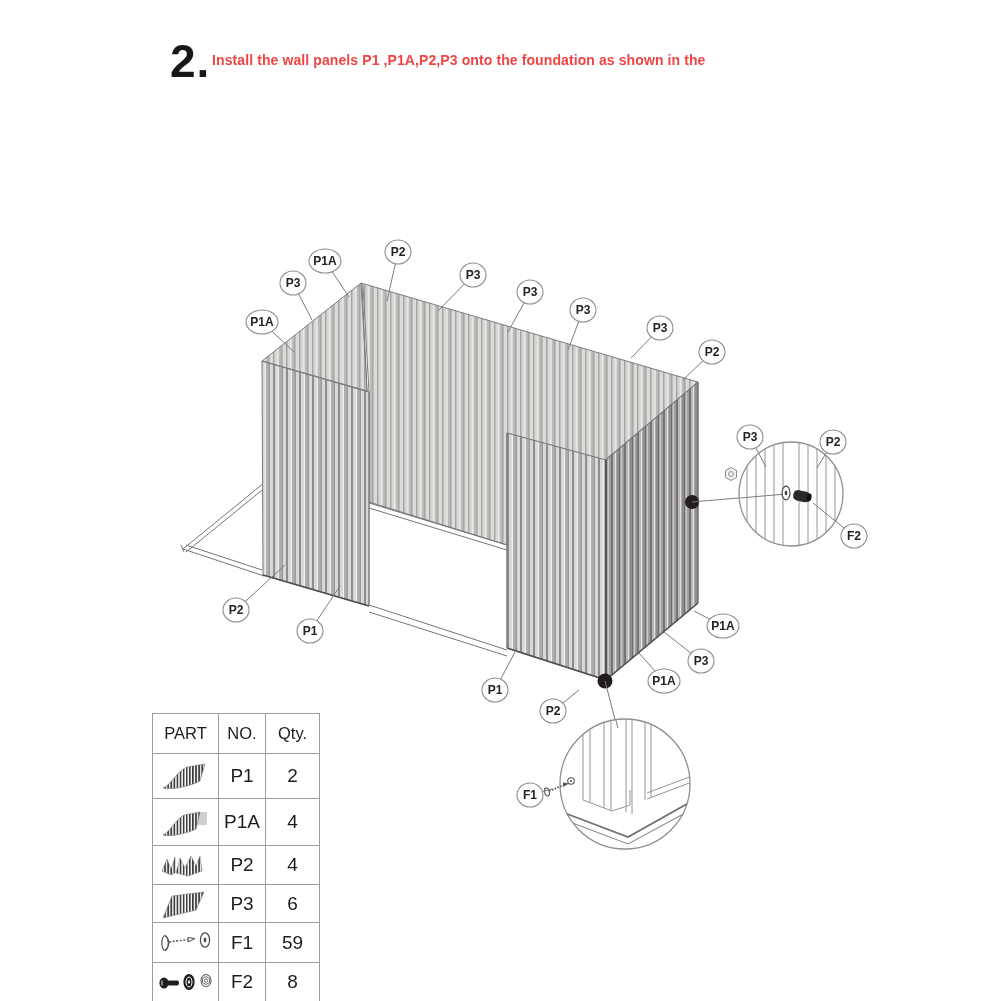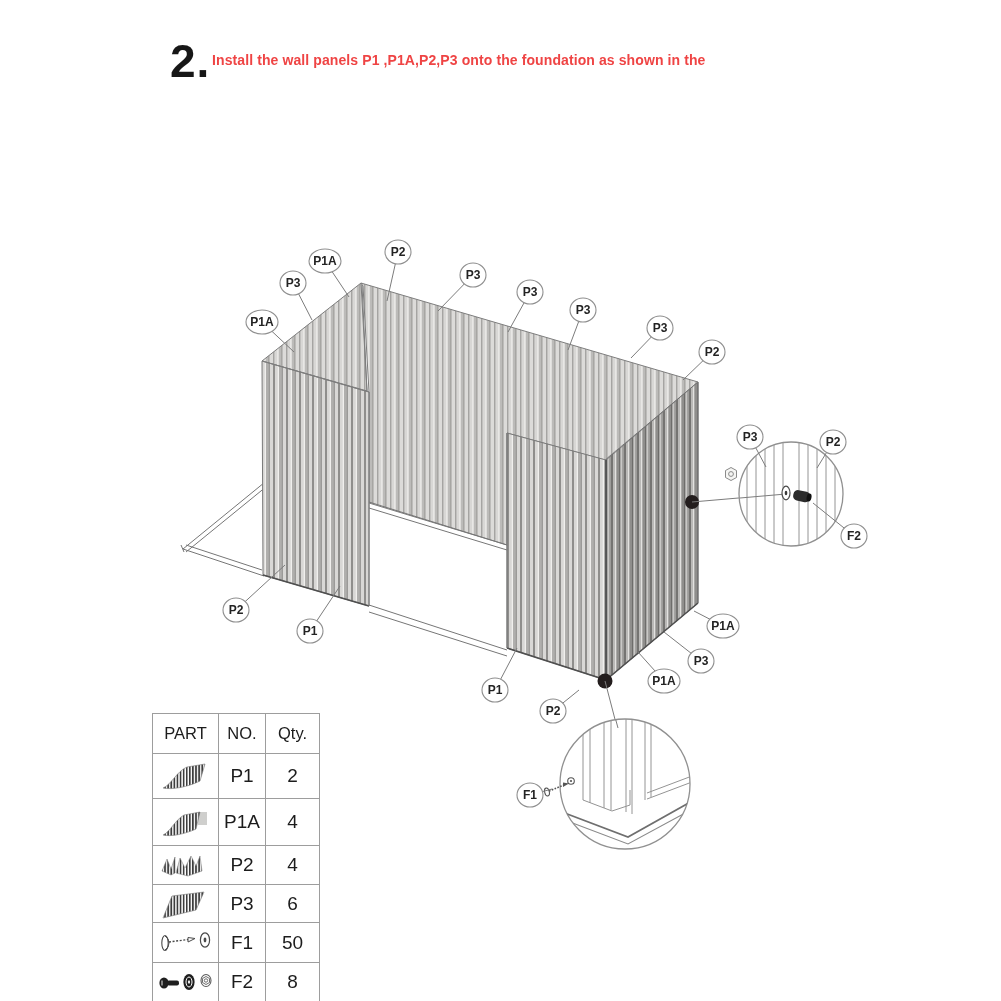--- a/index.html
+++ b/index.html
@@ -335,21 +335,21 @@
           <svg width="58" height="30">
             <ellipse cx="8" cy="15" rx="3.2" ry="7.5" fill="#fff" stroke="#4a4a4a" stroke-width="1.1"></ellipse>
             <path d="M8,8 q4,2 4,7 q0,5 -4,7" fill="none" stroke="#4a4a4a" stroke-width="1"></path>
             <line x1="12" y1="14" x2="31" y2="11.5" stroke="#4a4a4a" stroke-width="1.4" stroke-dasharray="2,1.6"></line>
             <polygon points="31,9.5 38,10.5 31,14" fill="none" stroke="#4a4a4a" stroke-width="1"></polygon>
             <ellipse cx="48" cy="12" rx="4.6" ry="7.2" fill="#fff" stroke="#4a4a4a" stroke-width="1.2"></ellipse>
             <ellipse cx="48" cy="12" rx="1.4" ry="2.4" fill="#4a4a4a"></ellipse>
           </svg>
         </td>
         <td class="no">F1</td>
-        <td class="qty">50</td>
+        <td class="qty">59</td>
       </tr>
       <tr style="height:39px">
         <td class="icon-cell">
           <svg width="58" height="30">
             <ellipse cx="7" cy="16" rx="4.6" ry="5.6" fill="#1f1f1f"></ellipse>
             <rect x="10" y="13.5" width="12" height="5" rx="2" fill="#1f1f1f"></rect>
             <line x1="5" y1="13.5" x2="5" y2="18.5" stroke="#ffffff" stroke-width="0.9"></line>
             <ellipse cx="32" cy="15" rx="5.6" ry="8" fill="#1f1f1f"></ellipse>
             <ellipse cx="32" cy="15" rx="3" ry="5" fill="none" stroke="#ffffff" stroke-width="1"></ellipse>
             <ellipse cx="32" cy="15" rx="1" ry="1.8" fill="#ffffff"></ellipse>

